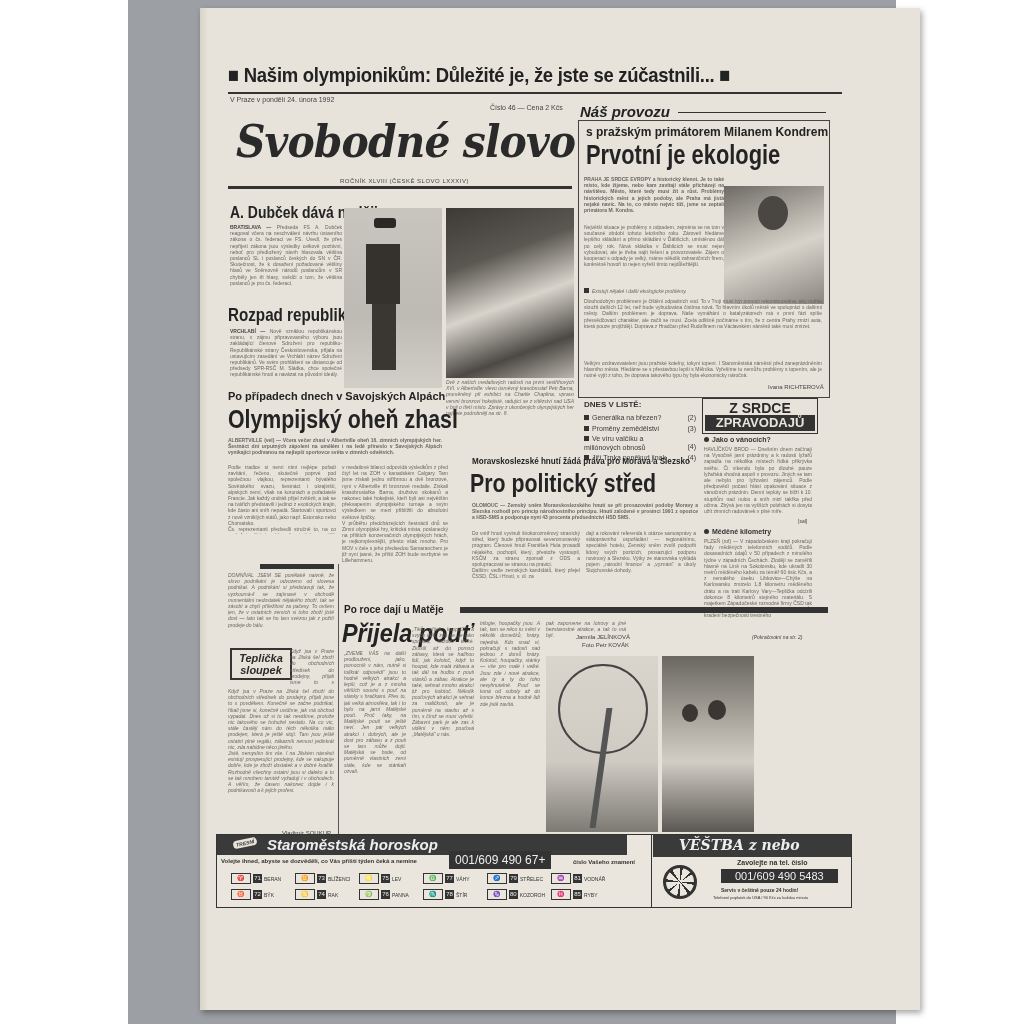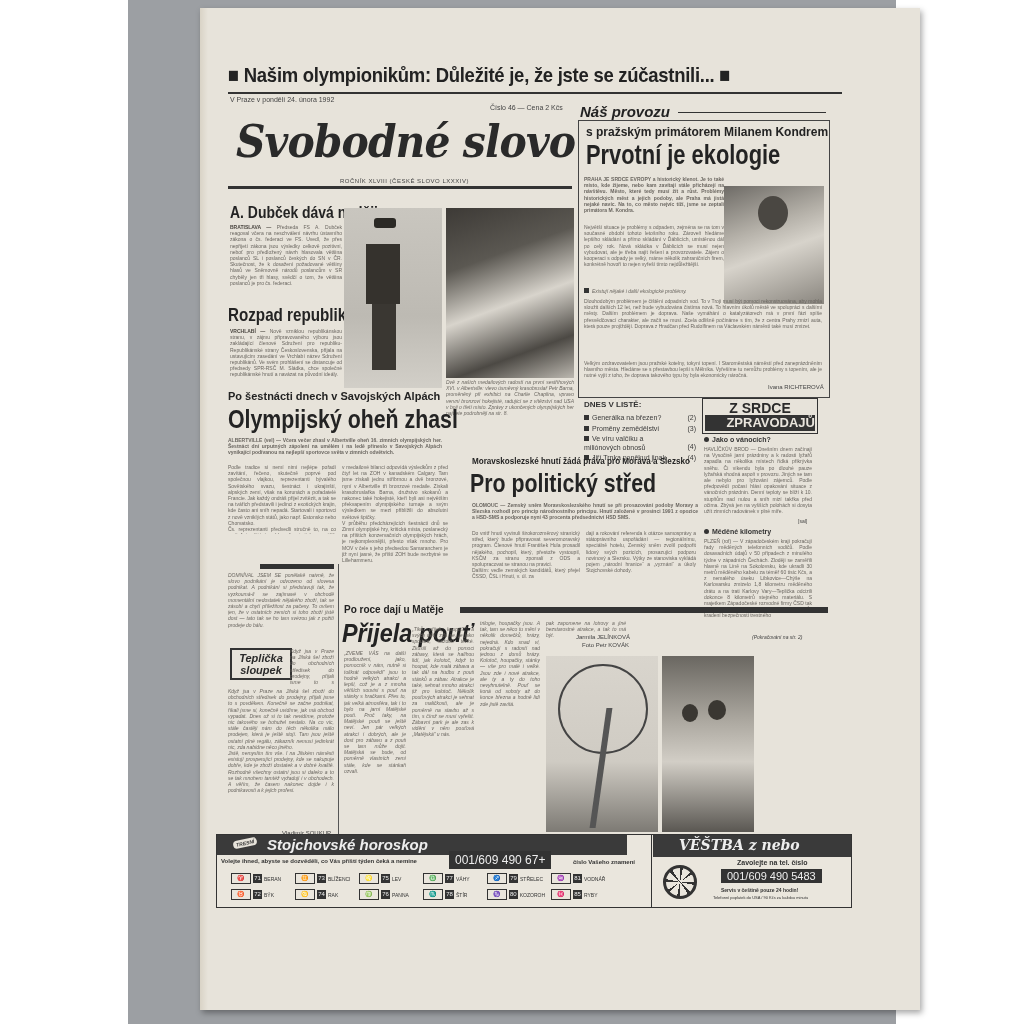--- a/index.html
+++ b/index.html
@@ -10,21 +10,21 @@
   .abs{position:absolute;}
   .banner{left:28px;top:55px;width:620px;font-family:"Liberation Sans Narrow","Liberation Sans",sans-serif;font-weight:bold;font-size:21px;color:#222;letter-spacing:-0.3px;transform:scaleX(.88);transform-origin:left;white-space:nowrap;}
   .rule{background:#333;height:2px;}
   .small{font-size:7px;color:#444;}
   .logo{left:36px;top:108px;font-family:"DejaVu Serif",serif;font-style:italic;font-weight:bold;font-size:44px;color:#2a2a2a;letter-spacing:-1px;transform:scaleX(.93);transform-origin:left;white-space:nowrap;}
   .h-cond{font-weight:bold;color:#232323;transform-origin:left;white-space:nowrap;}
   .txt{font-size:5px;line-height:6.2px;color:#6a6660;text-align:justify;overflow:hidden;}
   .txt b{color:#4a4640;}
   .photo{background:#8f8c86;overflow:hidden;}
   .box{border:1px solid #444;}
-  .zb{background:#333;color:#e9e5dd;font-weight:bold;text-align:right;}
+  .zb{background:#333;color:#e9e5dd;font-weight:bold;text-align:center;}
   .hor{left:16px;top:826px;width:634px;height:72px;border:1px solid #333;background:#eae6dd;}
   .hor-top{position:absolute;left:0;top:0;width:100%;height:20px;background:#3a3a3a;}
   .sign{display:inline-flex;align-items:center;gap:2px;font-size:5px;color:#333;width:58px;}
   .sign .g{display:inline-block;width:18px;height:9px;border:1px solid #333;font-size:6px;text-align:center;line-height:9px;}
   .sign .n{display:inline-block;width:9px;height:9px;background:#333;color:#eee;font-size:6px;text-align:center;line-height:9px;}
   .dot{display:inline-block;width:5px;height:5px;background:#333;margin-right:3px;}
 </style>
 </head>
 <body>
 
@@ -63,21 +63,21 @@
   <div class="abs txt" style="left:30px;top:320px;width:112px;height:60px;"><b>VRCHLABÍ —</b> <span>Nově vzniklou republikánskou stranu, v zájmu připravovaného výboru jsou zakládající členové Sdružení pro republiku-Republikánské strany Československa, přijala na ustavujícím zasedání ve Vrchlabí název Sdružení republikánů. Ve svém prohlášení se distancuje od předsedy SPR-RSČ M. Sládka, chce společné republikánské hnutí a navázat na původní ideály.</span></div>
 
   <div class="abs photo" style="left:144px;top:200px;width:98px;height:180px;background:linear-gradient(180deg,#c9c6bf 0%,#bdbab3 60%,#d2cfc8 100%);">
     <div style="position:absolute;left:30px;top:10px;width:22px;height:10px;background:#2b2925;border-radius:3px;"></div>
     <div style="position:absolute;left:22px;top:36px;width:34px;height:60px;background:#35322d;"></div>
     <div style="position:absolute;left:28px;top:96px;width:24px;height:66px;background:#3a3732;"></div>
   </div>
   <div class="abs photo" style="left:246px;top:200px;width:128px;height:170px;background:linear-gradient(160deg,#3d3a36 0%,#5b5852 30%,#d8d4cc 55%,#4c4944 80%,#bbb7af 100%);"></div>
   <div class="abs txt" style="left:246px;top:371px;width:128px;height:54px;font-style:italic;">Dvě z našich medailových radostí na první sestřihových XVI. v Albertville: vlevo úsměvný krasobruslař Petr Barna, proměněný při exhibici na Charlie Chaplina, vpravo vervní bronzoví hokejisté, radující se z vítězství nad USA v boji o třetí místo. Zprávy z ukončených olympijských her najdete podrobněji na str. 8.</div>
 
-  <div class="abs h-cond" style="left:28px;top:382px;font-size:11px;">Po šestnácti dnech v Savojských Alpách</div>
+  <div class="abs h-cond" style="left:28px;top:382px;font-size:11px;">Po případech dnech v Savojských Alpách</div>
   <div class="abs h-cond" style="left:28px;top:396px;font-size:26px;transform:scaleX(.82);">Olympijský oheň zhasl</div>
   <div class="abs txt" style="left:28px;top:429px;width:214px;height:26px;font-weight:bold;">ALBERTVILLE (vel) — Včera večer zhasl v Albertville oheň 16. zimních olympijských her. Šestnáct dní urputných zápolení na umělém i na ledě přineslo v Savojských Alpách vynikající podívanou na nejlepší sportovce světa v zimních odvětvích.</div>
   <div class="abs txt" style="left:28px;top:456px;width:108px;height:70px;white-space:pre-line;">Podle tradice si nemí nimi nejlépe pořadí zavítání, řečeno, skutečně poprvé pod společnou vlajkou, reprezentanti bývalého Sovětského svazu, šestnáct i ukrajinští, alpských zemí, však na korunách a pořadatelé Francie. Jak každý ondráš přijel zvítězit, a tak se na tvářích představili i jedinci z exotických krajin, kde často ani sníh nepadá. Startovali i sportovci z nově vzniklých států, jako např. Estonsko nebo Chorvatsko.
 Čs. reprezentanti předvedli stručně to, na co mají. Ani vyčítání nezklamali, ani nijak nezazářili. 3. místo</div>
   <div class="abs txt" style="left:142px;top:456px;width:106px;height:132px;white-space:pre-line;">v medailové bilanci odpovídá výsledkům z před čtyř let na ZOH v kanadském Calgary. Tam jsme získali jednu stříbrnou a dvě bronzové, nyní v Albertville tři bronzové medaile. Získali krasobruslařka Barna, družstvo skokanů a nakonec také hokejisté, kteří byli asi největším překvapením olympijského turnaje a svým výsledkem se mezi přiblížili do absolutní světové špičky.
 V průběhu předcházejících šestnácti dnů se Zimní olympijské hry, kritická místa, poslanecký na příštích konzervačních olympijských hrách, je nejkomplexnější, přesto však mnoho. Pro MOV v čele s jeho předsedou Samaranchem je již nyní jasné, že příští ZOH bude nezbytné ve Lillehammeru.</div>
 
   <div class="abs" style="left:384px;top:392px;font-size:8px;font-weight:bold;color:#333;">DNES V LISTĚ:</div>
   <div class="abs" style="left:384px;top:404px;width:112px;font-size:7px;color:#3a3a3a;line-height:11px;">
     <div style="display:flex;justify-content:space-between;">
@@ -145,21 +145,21 @@
     <div style="position:absolute;left:52px;top:52px;width:6px;height:120px;background:#555;transform:skewX(-8deg);"></div>
   </div>
   <div class="abs photo" style="left:462px;top:648px;width:92px;height:176px;background:linear-gradient(180deg,#6a6761 0%,#a9a59d 35%,#d2cec6 60%,#5a5752 100%);">
     <div style="position:absolute;left:20px;top:48px;width:16px;height:18px;border-radius:50%;background:#3a3732;"></div>
     <div style="position:absolute;left:46px;top:44px;width:18px;height:20px;border-radius:50%;background:#3a3732;"></div>
   </div>
 
   <div class="abs hor">
     <div class="hor-top" style="width:410px;"></div>
     <div class="abs" style="left:16px;top:4px;background:#e7e3da;color:#333;font-size:5px;font-style:italic;font-weight:bold;padding:1px 3px;border-radius:6px;transform:rotate(-12deg);">TRESNÍ</div>
-    <div class="abs" style="left:50px;top:1px;color:#eee;font-size:15px;font-style:italic;font-weight:bold;">Stojchovské horoskop</div>
+    <div class="abs" style="left:50px;top:1px;color:#eee;font-size:15px;font-style:italic;font-weight:bold;">Staroměstská horoskop</div>
     <div class="abs" style="left:4px;top:23px;font-size:6px;font-weight:bold;color:#333;">Volejte ihned, abyste se dozvěděli, co Vás příští týden čeká a nemine</div>
     <div class="abs" style="left:232px;top:16px;background:#333;color:#eee;font-size:12px;padding:2px 6px;">001/609 490 67+</div>
     <div class="abs" style="left:356px;top:24px;font-size:6px;font-weight:bold;color:#333;">číslo Vašeho znamení</div>
     <div class="abs" style="left:14px;top:38px;width:400px;display:flex;flex-wrap:wrap;row-gap:5px;column-gap:6px;">
       <span class="sign">
           <span class="g">♈</span>
           <span class="n">71</span>
           <span>BERAN</span>
         </span>
       <span class="sign">
@@ -217,17 +217,17 @@
           <span class="n">85</span>
           <span>RYBY</span>
         </span>
     </div>
 
     <div class="abs" style="left:434px;top:0;width:1px;height:72px;background:#333;"></div>
     <div class="abs" style="left:436px;top:0;width:198px;height:22px;background:#3a3a3a;"></div>
     <div class="abs" style="left:462px;top:2px;color:#eee;font-family:'DejaVu Serif',serif;font-style:italic;font-weight:bold;font-size:14px;">VĚŠTBA z nebo</div>
     <div class="abs" style="left:446px;top:30px;width:34px;height:34px;border-radius:50%;border:3px solid #333;box-sizing:border-box;background:repeating-conic-gradient(#333 0 12deg,#eae6dd 12deg 45deg);"></div>
     <div class="abs" style="left:520px;top:24px;font-size:7px;font-weight:bold;color:#333;">Zavolejte na tel. číslo</div>
-    <div class="abs" style="left:504px;top:34px;background:#333;color:#eee;font-size:11px;padding:1px 6px;">001/609 490 5483</div>
+    <div class="abs" style="left:504px;top:34px;background:#333;color:#eee;font-size:11px;padding:1px 14px;">001/609 490 5483</div>
     <div class="abs" style="left:504px;top:52px;font-size:5px;font-weight:bold;color:#333;">Servis v češtině pouze 24 hodin!</div>
     <div class="abs" style="left:496px;top:60px;font-size:4px;color:#333;">Telefonní poplatek do USA / 90 Kčs za každou minutu</div>
   </div>
 </div>
 
 </body></html>

